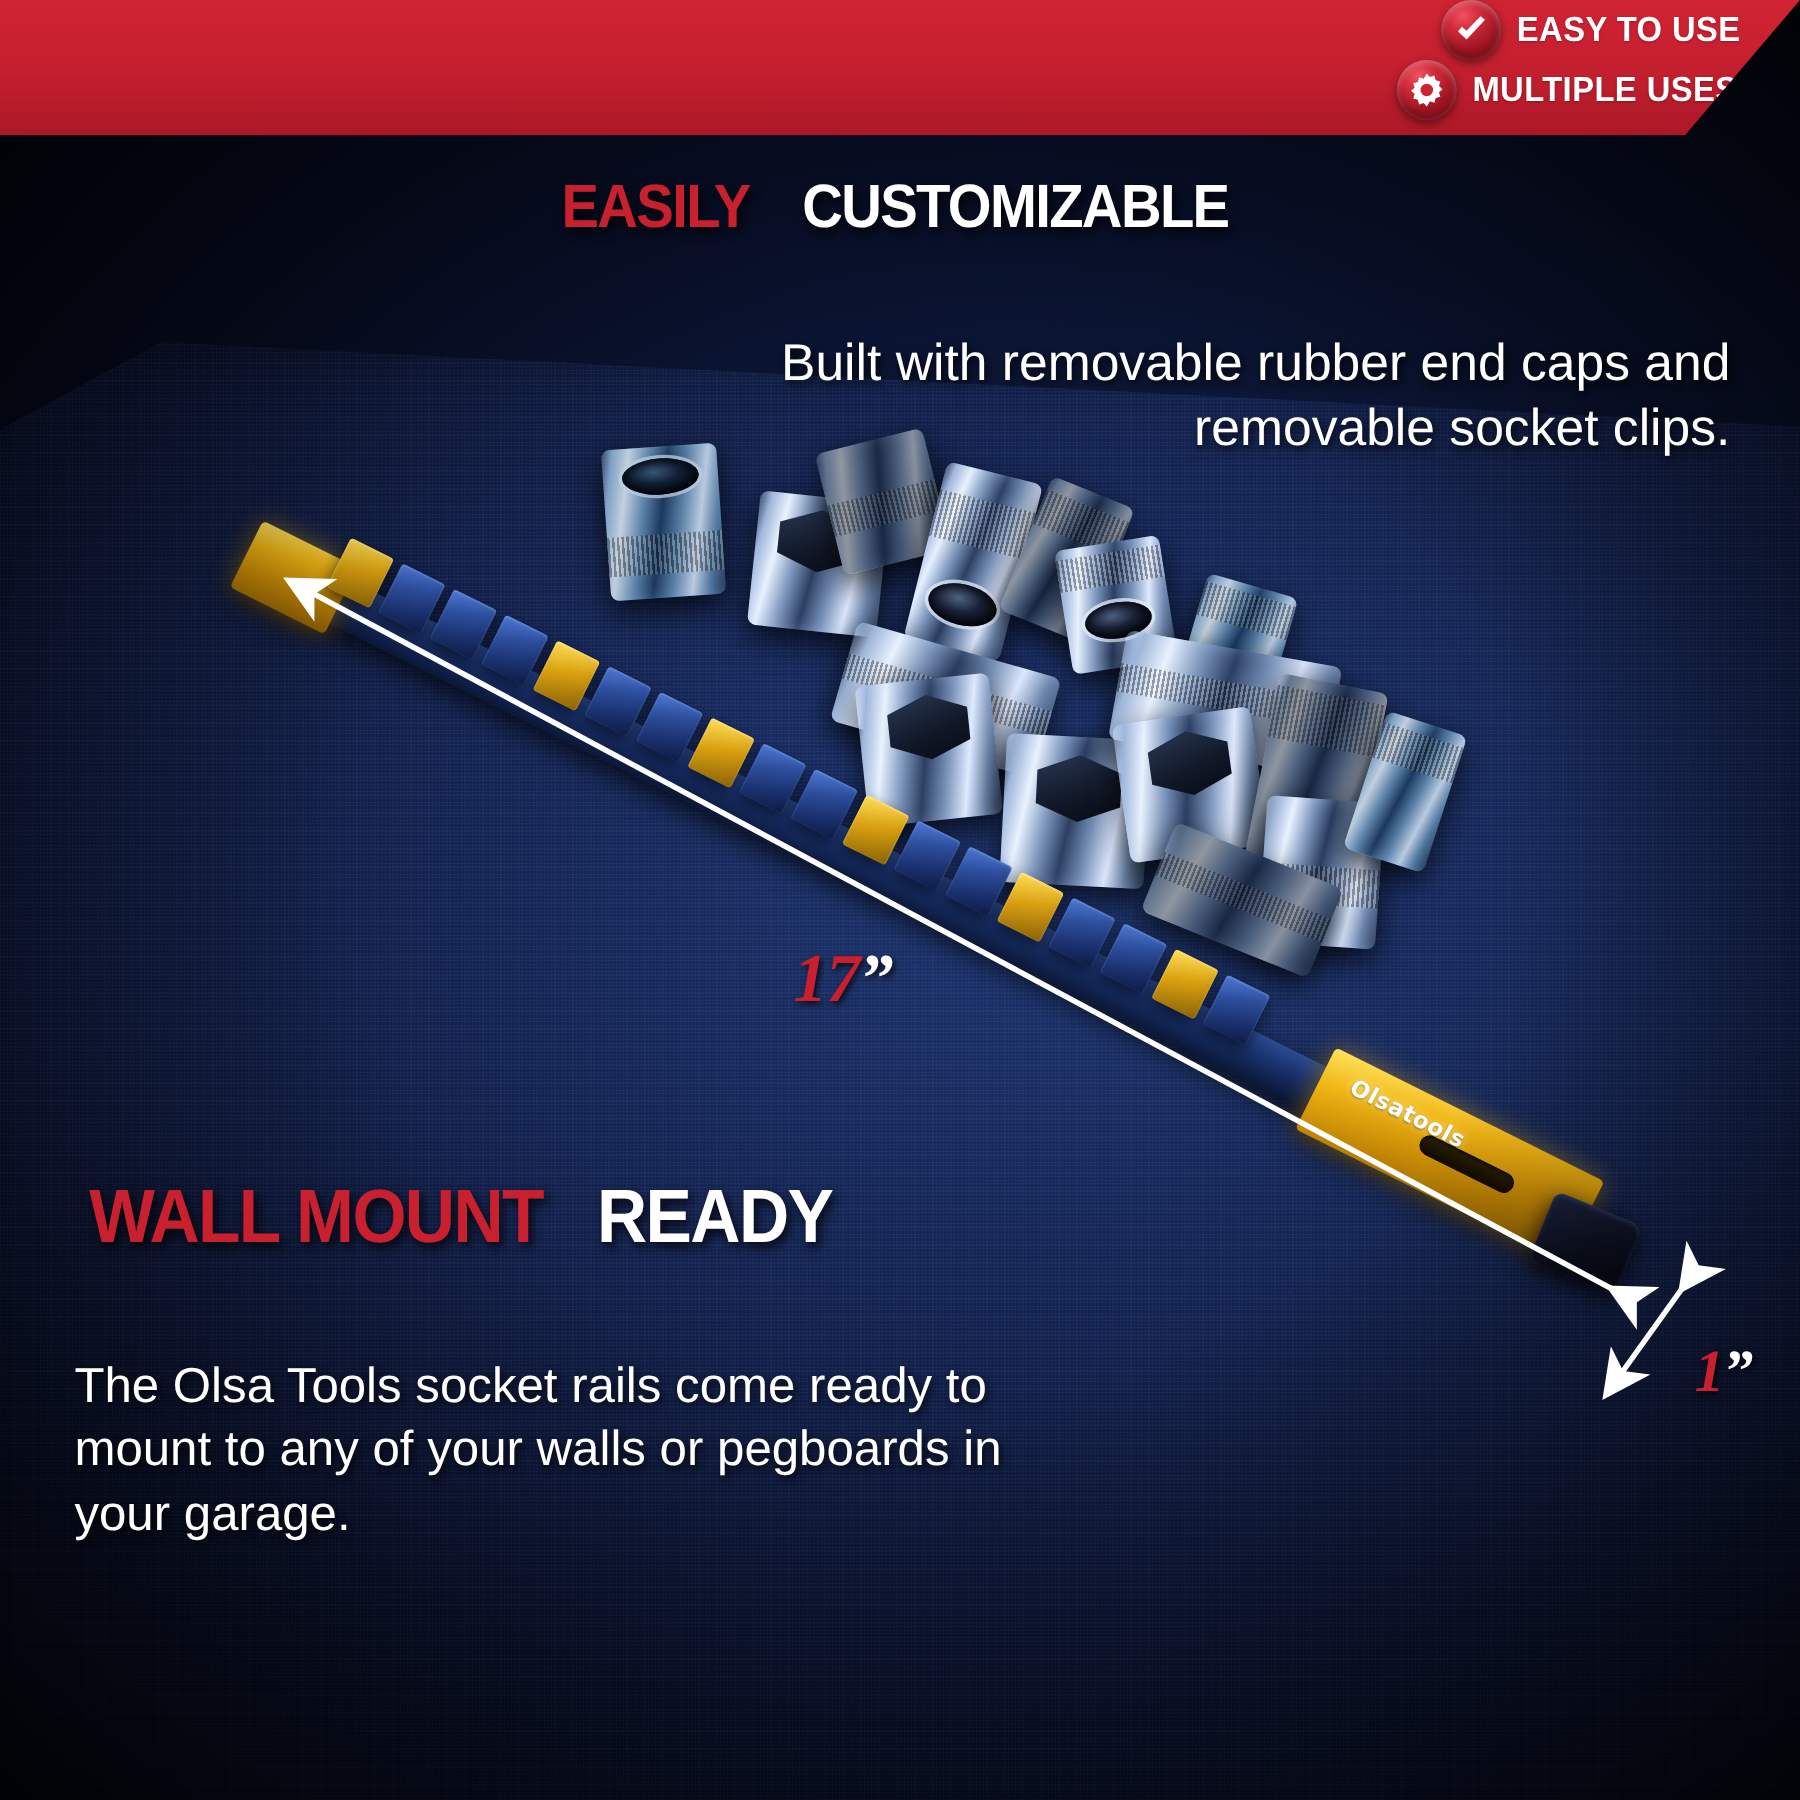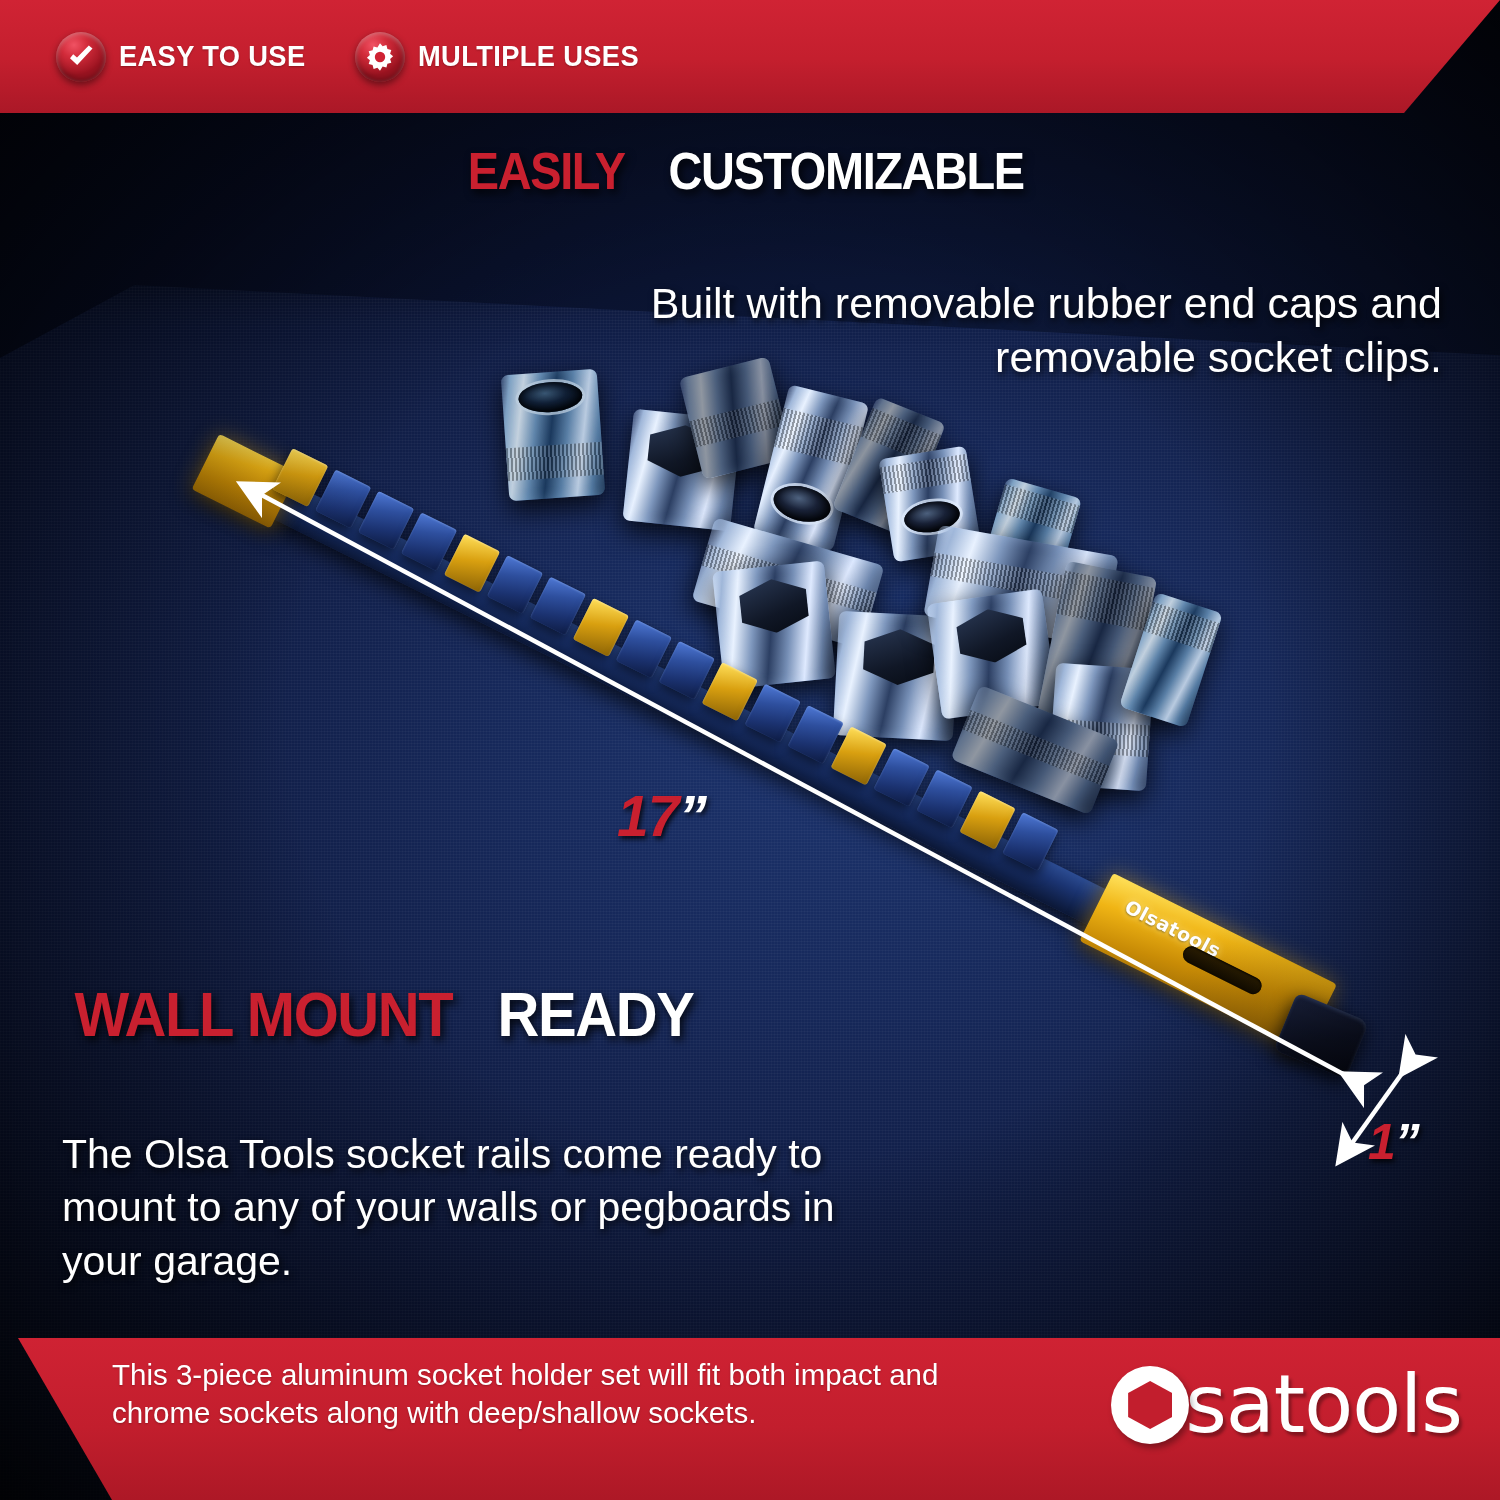--- a/index.html
+++ b/index.html
@@ -135,37 +135,39 @@
     clip-path:polygon(50% 2%,94% 26%,94% 74%,50% 98%,6% 74%,6% 26%);
     background:linear-gradient(160deg,#2b3a57 0%,#101726 60%,#060a12 100%);
   }
   .sock.dark{filter:brightness(.62) saturate(1.25);}
   .sock.bluish{filter:hue-rotate(-8deg) brightness(.86) saturate(1.35);}
 
   
   .dim-svg{position:absolute;inset:0;overflow:visible;}
   .dim-label{
     position:absolute;
-    font-family:Liberation Sans, sans-serif;
+    font-family:Liberation Serif, serif;
     font-weight:900;font-style:italic;
     letter-spacing:-1px;
     text-shadow:2px 3px 5px rgba(0,0,0,.8);
     white-space:nowrap;
+    margin-left:44px;
   }
   .dim-num{color:#c9202f;}
   .dim-in{color:#ffffff;}
 
   
   .topbar{
     position:absolute;left:0;top:0;width:1500px;height:113px;
     background:linear-gradient(180deg,#d02334 0%,#c41f2e 52%,#ab1827 100%);
     clip-path:polygon(0 0, 1500px 0, 1500px 0, 1404px 113px, 0 113px);
-    display:flex;align-items:center;
-    padding-left:56px;
+    display:flex;align-items:flex-end;
+    padding-left:32px;
     z-index:6;
+    flex-direction:column;
   }
   .feat{display:flex;align-items:center;gap:13px;margin-right:38px;}
   .feat-ico{
     width:50px;height:50px;border-radius:50%;flex:none;
     background:radial-gradient(65% 60% at 36% 26%, #f05263 0%, #d22b3a 42%, #9a1320 100%);
     box-shadow:0 3px 7px rgba(0,0,0,.45), inset 0 2px 5px rgba(255,255,255,.35), inset 0 -3px 6px rgba(0,0,0,.35);
     display:flex;align-items:center;justify-content:center;
   }
   .feat-ico svg{width:32px;height:32px;display:block;}
   .feat-txt{
@@ -399,21 +401,14 @@
   </div>
 
   <div class="sub">Built with removable rubber end caps and removable socket clips.</div>
 
   <div class="h-wall">
     <span class="r">WALL MOUNT</span><span class="w" style="width:20px"></span><span class="w">READY</span>
   </div>
 
   <div class="body-copy">The Olsa Tools socket rails come ready to mount to any of your walls or pegboards in your garage.</div>
 
-  <div class="botbar">
-    <div class="bot-text">This 3-piece aluminum socket holder set will fit both impact and chrome sockets along with deep/shallow sockets.</div>
-    <div class="logo">
-      <span class="logo-o"></span>
-      <span class="logo-word">satools</span>
-    </div>
-  </div>
 
 </div>
 
 </body></html>

